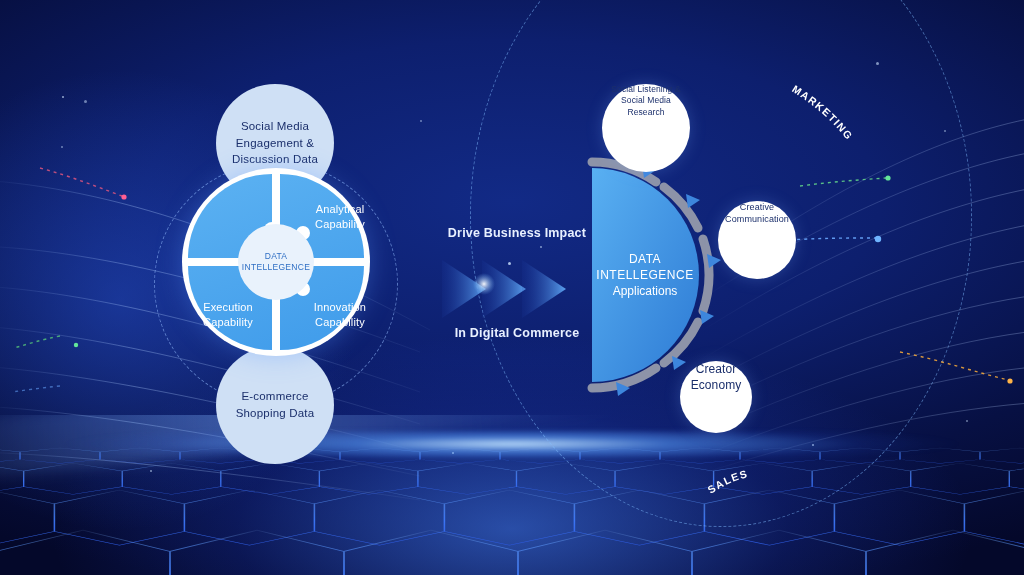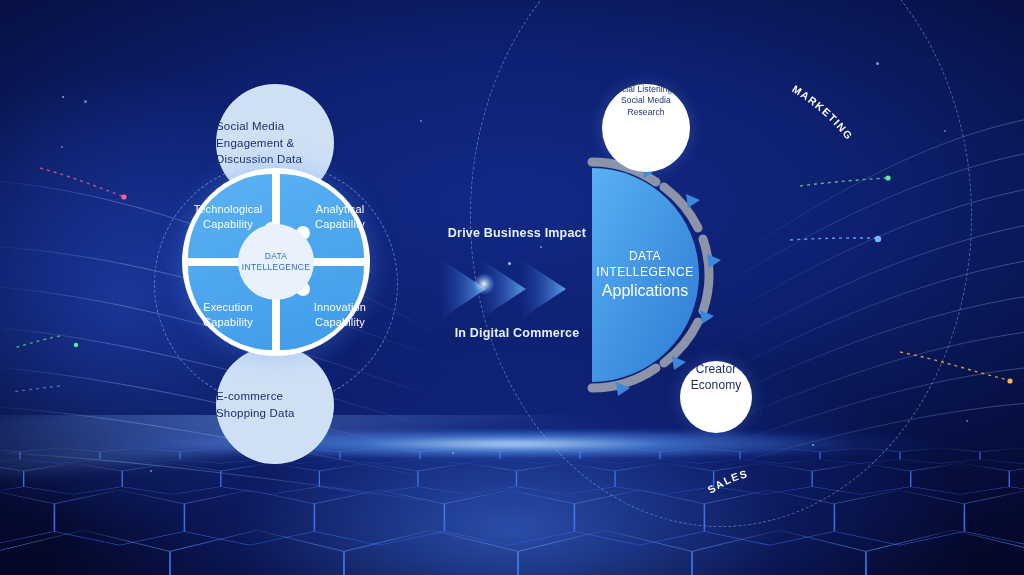--- a/index.html
+++ b/index.html
@@ -29,21 +29,21 @@
 
   
   .wheel-wrap{position:absolute;left:160px;top:84px;width:230px;height:380px;}
   .orbit-dashed{
     position:absolute;left:-6px;top:78px;width:242px;height:242px;border-radius:50%;
     border:1px dashed rgba(150,190,255,0.55);
   }
   .lobe{
     position:absolute;border-radius:50%;
     background:#cfe0f5;display:flex;align-items:center;justify-content:center;
-    text-align:left;color:#1b2f6b;font-size:11.5px;line-height:1.45;letter-spacing:.2px;
+    text-align:center;color:#1b2f6b;font-size:11.5px;line-height:1.45;letter-spacing:.2px;
   }
   .lobe-top{left:56px;top:0;width:118px;height:118px;}
   .lobe-bottom{left:56px;top:262px;width:118px;height:118px;}
   .wheel{
     position:absolute;left:22px;top:84px;width:188px;height:188px;border-radius:50%;
     background:#ffffff;
     box-shadow:0 0 26px rgba(90,150,255,0.35);
   }
   .quad{position:absolute;width:84px;height:84px;overflow:hidden;}
   .quad .fill{position:absolute;width:168px;height:168px;border-radius:50%;
@@ -71,21 +71,21 @@
 
   
   .right-wrap{position:absolute;left:560px;top:150px;width:190px;height:250px;}
   .halfdisc-label{
     position:absolute;left:30px;top:20px;width:110px;height:210px;
     display:flex;flex-direction:column;align-items:center;justify-content:center;
     color:#ffffff;text-align:center;line-height:1.35;z-index:4;
   }
   .hd-1{font-size:12px;letter-spacing:.5px;}
   .hd-2{font-size:12px;letter-spacing:.5px;}
-  .hd-3{font-size:16px;}
+  .hd-3{font-size:12px;}
 
   
   .bubble{
     position:absolute;border-radius:50%;background:#ffffff;
     display:flex;justify-content:center;text-align:center;
     color:#1b2f6b;line-height:1.35;letter-spacing:.1px;
     box-shadow:0 0 16px rgba(120,170,255,0.25);
   }
 
   
@@ -278,21 +278,20 @@
           <div class="fill"></div>
         </div>
       <div class="quad q-bl">
           <div class="fill"></div>
         </div>
       <div class="quad q-br">
           <div class="fill"></div>
         </div>
     </div>
 
-    <div class="qlabel ql-tl">Technological Capability</div>
     <div class="qlabel ql-tr">Analytical Capability</div>
     <div class="qlabel ql-bl">Execution Capability</div>
     <div class="qlabel ql-br">Innovation Capability</div>
 
     <div class="hubdot" style="left:104px;top:138px;width:16px;height:16px;"></div>
     <div class="hubdot" style="left:112px;top:146px;width:18px;height:18px;"></div>
     <div class="hubdot" style="left:136px;top:142px;width:14px;height:14px;"></div>
     <div class="hubdot" style="left:108px;top:196px;width:16px;height:16px;"></div>
     <div class="hubdot" style="left:136px;top:198px;width:14px;height:14px;"></div>
 
@@ -358,20 +357,23 @@
       <div class="hd-2">INTELLEGENCE</div>
       <div class="hd-3">Applications</div>
     </div>
   </div>
 
   <div class="bubble" style="left:602px;top:84px;width:88px;height:88px;font-size:8.5px;">
     <span>Social Listening &amp; Social Media Research</span>
   </div>
 
 
+  <div class="bubble" style="left:718px;top:201px;width:78px;height:78px;font-size:9px;">
+    <span>Creative Communication</span>
+  </div>
 
 
   <div class="bubble" style="left:680px;top:361px;width:72px;height:72px;font-size:12px;">
     <span>Creator Economy</span>
   </div>
 
 
 </div>
 
 </body></html>

